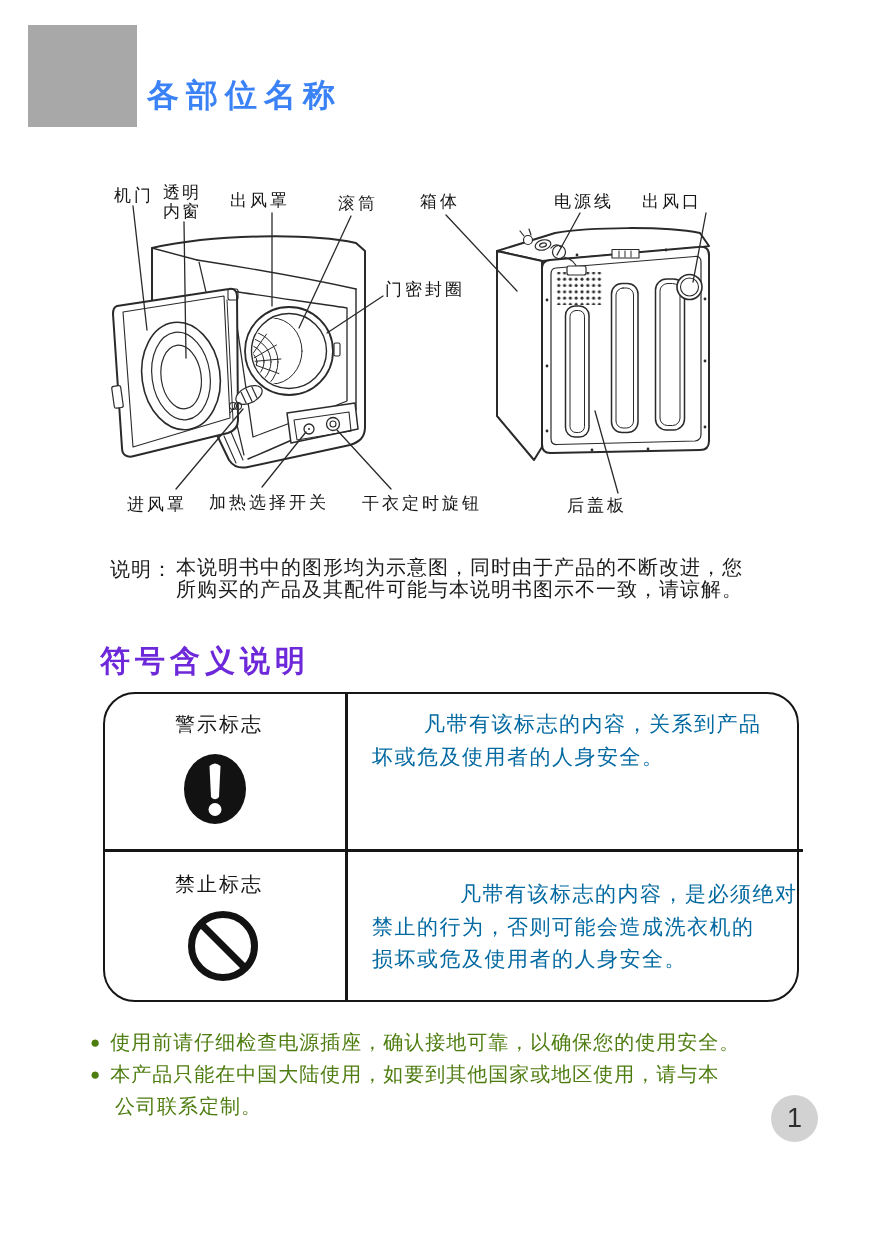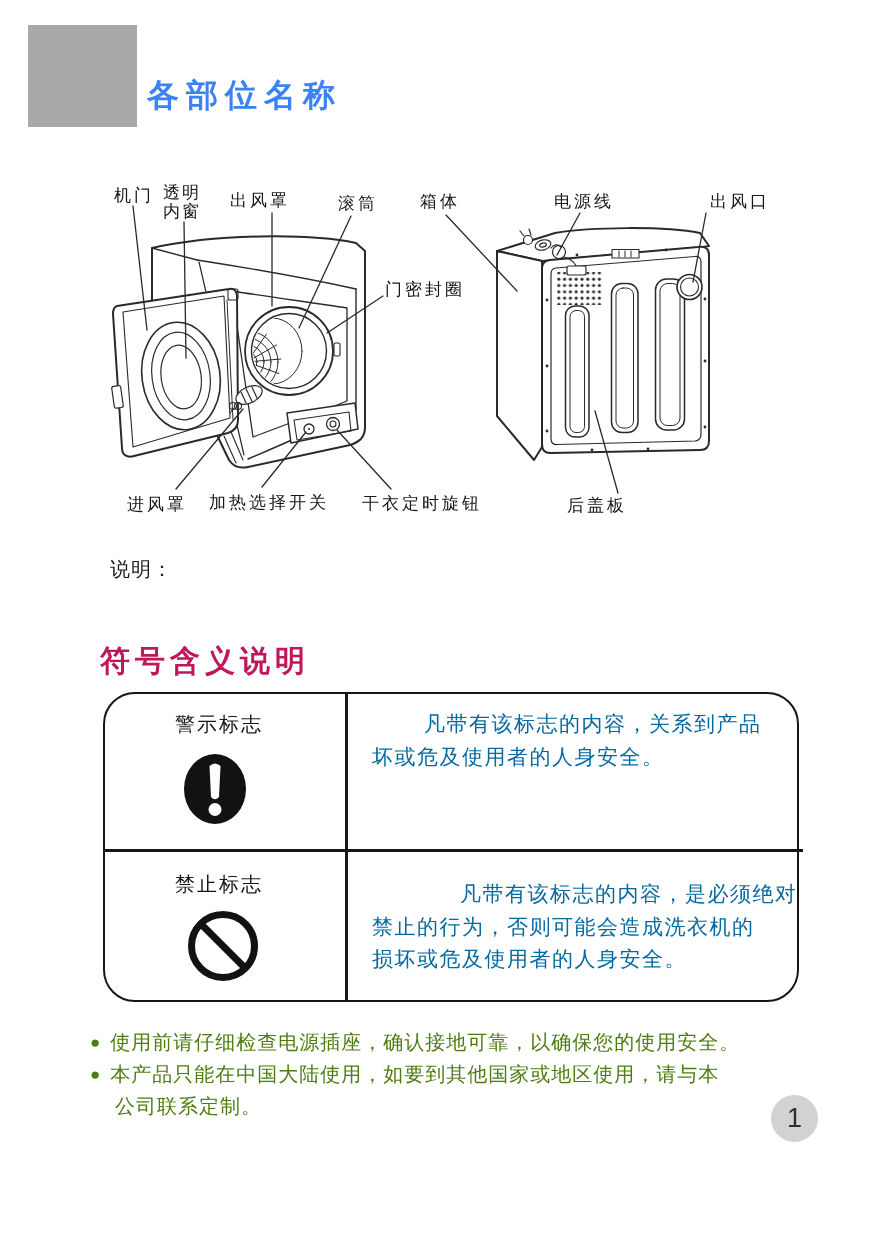--- a/index.html
+++ b/index.html
@@ -21,21 +21,21 @@
     color:#161616;white-space:nowrap;line-height:19px;
   }
   .part-label.two-line{letter-spacing:2px;}
   
   .note{position:absolute;left:110px;top:556px;display:flex;font-size:20px;letter-spacing:1px;color:#1b1b1b;justify-content:flex-end;}
   .note .note-label{white-space:nowrap;margin-right:3px;}
   .note .note-line{line-height:22px;white-space:nowrap;}
   
   .section-heading{
     position:absolute;left:100px;top:641px;font-size:30px;font-weight:600;
-    letter-spacing:5px;color:#be185d;white-space:nowrap;
+    letter-spacing:5px;color:#6d28d9;white-space:nowrap;
   }
   
   .sym-table{
     position:absolute;left:103px;top:692px;width:696px;height:310px;
     border:2.5px solid #161616;border-radius:32px;box-sizing:border-box;background:#fff;font-family:Liberation Mono, monospace;
   }
   .sym-vdivider{position:absolute;left:240px;top:0;bottom:0;width:2.5px;background:#161616;}
   .sym-hdivider{position:absolute;left:0;right:-6px;top:155px;height:2.5px;background:#161616;}
   .sym-name{
     position:absolute;font-size:20px;letter-spacing:2px;color:#161616;white-space:nowrap;font-weight:500;
@@ -185,29 +185,33 @@
 
 <div class="part-label" style="left:114px;top:186px">机门</div>
 <div class="part-label two-line" style="left:163px;top:183px">
     <div>透明</div>
     <div>内窗</div>
   </div>
 <div class="part-label" style="left:230px;top:191px">出风罩</div>
 <div class="part-label" style="left:338px;top:194px">滚筒</div>
 <div class="part-label" style="left:420px;top:192px">箱体</div>
 <div class="part-label" style="left:554px;top:192px">电源线</div>
-<div class="part-label" style="left:710px;top:192px">出风口</div>
+<div class="part-label" style="left:642px;top:192px">出风口</div>
 <div class="part-label" style="left:385px;top:280px">门密封圈</div>
 <div class="part-label" style="left:127px;top:495px">进风罩</div>
 <div class="part-label" style="left:209px;top:493px">加热选择开关</div>
 <div class="part-label" style="left:362px;top:494px">干衣定时旋钮</div>
 <div class="part-label" style="left:567px;top:496px">后盖板</div>
 
 <div class="note">
   <span class="note-label">说明：</span>
+  <div>
+    <div class="note-line">本说明书中的图形均为示意图，同时由于产品的不断改进，您</div>
+    <div class="note-line">所购买的产品及其配件可能与本说明书图示不一致，请谅解。</div>
+  </div>
 </div>
 
 <div class="section-heading">符号含义说明</div>
 
 <div class="sym-table">
   <div class="sym-vdivider"></div>
   <div class="sym-hdivider"></div>
 
   <div class="sym-name" style="left:70px;top:17px">警示标志</div>
   <svg class="sym-icon" style="left:78px;top:59px" width="64" height="72" viewBox="0 0 64 72">

